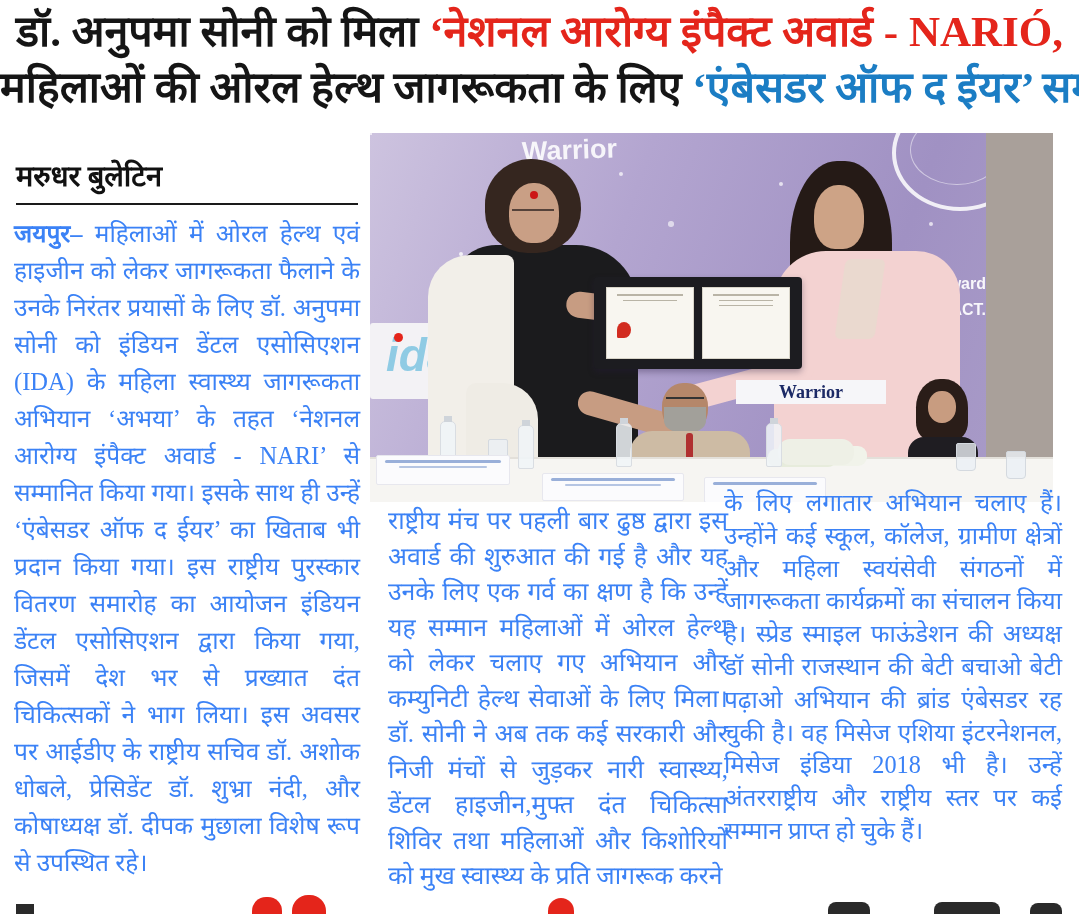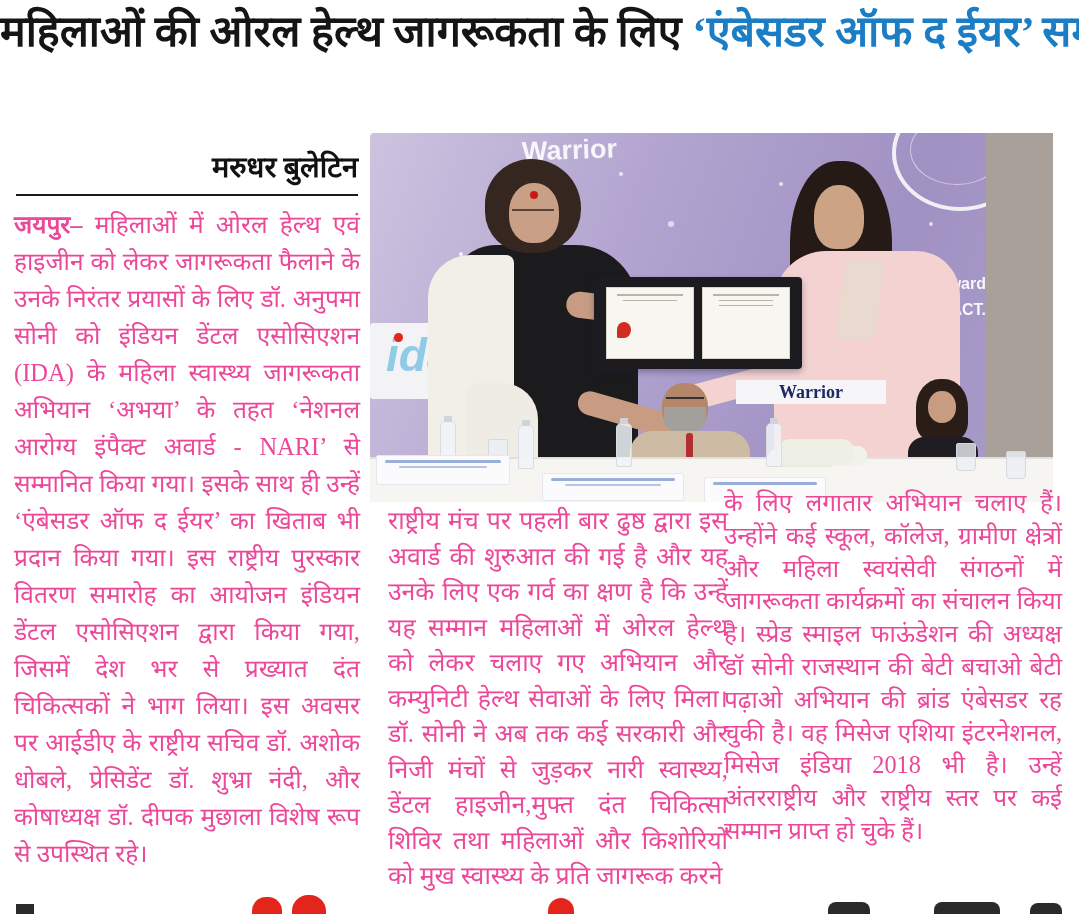--- a/index.html
+++ b/index.html
@@ -10,23 +10,23 @@
   }
   
   .headline{position:absolute;left:0;top:4px;width:1079px;text-align:center;font-weight:bold;}
   .headline .hline{font-size:43px;line-height:56px;white-space:nowrap;letter-spacing:0px;}
   .hl-black{color:#151515;}
   .hl-red{color:#e4251b;}
   .hl-blue{color:#1b7dc4;}
 
   
   .col-left{position:absolute;left:14px;top:138px;width:346px;}
-  .byline{font-size:29px;font-weight:bold;text-align:right;padding-bottom:9px;
-          border-bottom:2px solid #1a1a1a;margin:8px 2px 10px 2px;}
-  .body-text{font-size:24.5px;line-height:37px;text-align:justify;color:#ec4899;}
+  .byline{font-size:29px;font-weight:bold;text-align:left;padding-bottom:9px;
+          border-bottom:2px solid #1a1a1a;margin:17px 2px 10px 2px;}
+  .body-text{font-size:24.5px;line-height:37px;text-align:justify;color:#3b82f6;}
   .dateline{font-weight:bold;}
   .para2{font-size:24.5px;line-height:37px;text-align:justify;text-align-last:justify;color:#141414;margin-top:1px;}
 
   .col-mid{position:absolute;left:388px;top:503px;width:340px;}
   .col-mid .body-text{font-size:24.8px;line-height:35.5px;}
   .col-right{position:absolute;left:724px;top:487px;width:338px;}
   .col-right .body-text{font-size:24.3px;line-height:32.8px;}
 
   
   .photo{position:absolute;left:370px;top:133px;width:683px;height:369px;overflow:hidden;
@@ -114,20 +114,21 @@
   .frag.dark{background:#2a2a2a;}
 
   .u{user-select:none;}
 </style>
 </head>
 <body>
 
 <div class="page u">
 
   <div class="headline">
+    <div class="hline"><span class="hl-black">डॉ. अनुपमा सोनी को मिला </span><span class="hl-red">‘नेशनल आरोग्य इंपैक्ट अवार्ड - NARIÓ,</span></div>
     <div class="hline"><span class="hl-black">महिलाओं की ओरल हेल्थ जागरूकता के लिए </span><span class="hl-blue">‘एंबेसडर ऑफ द ईयर’ सम्मान</span></div>
   </div>
 
   <div class="col-left">
     <div class="byline">मरुधर बुलेटिन</div>
     <div class="body-text"><span class="dateline">जयपुर–</span><span> महिलाओं में ओरल हेल्थ एवं हाइजीन को लेकर जागरूकता फैलाने के उनके निरंतर प्रयासों के लिए डॉ. अनुपमा सोनी को इंडियन डेंटल एसोसिएशन (IDA) के महिला स्वास्थ्य जागरूकता अभियान ‘अभया’ के तहत ‘नेशनल आरोग्य इंपैक्ट अवार्ड - NARI’ से सम्मानित किया गया। इसके साथ ही उन्हें ‘एंबेसडर ऑफ द ईयर’ का खिताब भी प्रदान किया गया। इस राष्ट्रीय पुरस्कार वितरण समारोह का आयोजन इंडियन डेंटल एसोसिएशन द्वारा किया गया, जिसमें देश भर से प्रख्यात दंत चिकित्सकों ने भाग लिया। इस अवसर पर आईडीए के राष्ट्रीय सचिव डॉ. अशोक धोबले, प्रेसिडेंट डॉ. शुभ्रा नंदी, और कोषाध्यक्ष डॉ. दीपक मुछाला विशेष रूप से उपस्थित रहे।</span></div>
   </div>
 
   <div class="photo">
     <div class="sparkles"></div>

